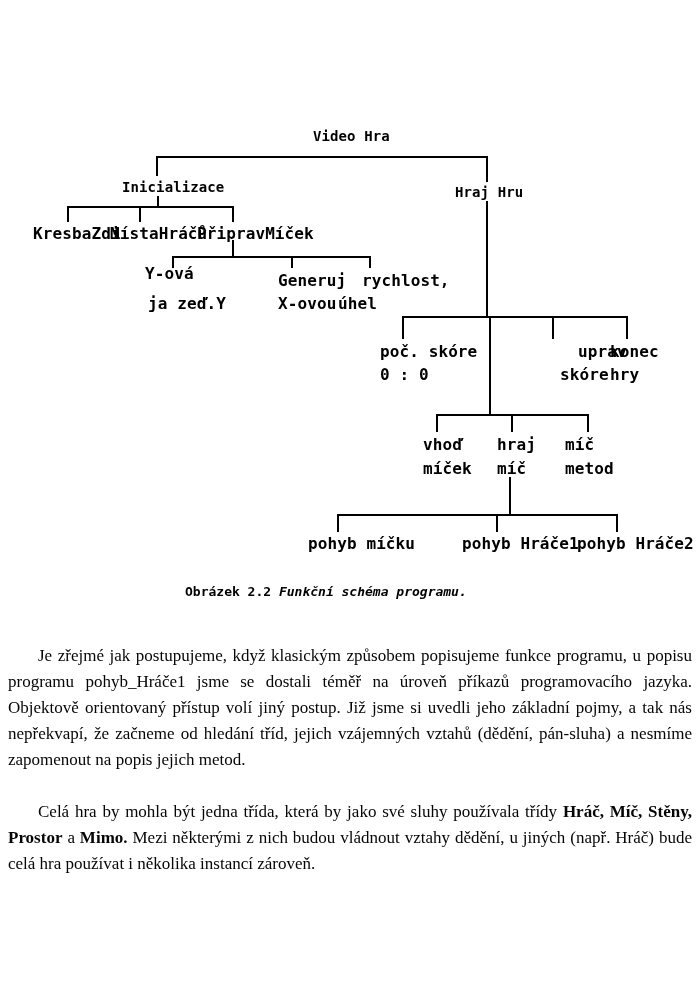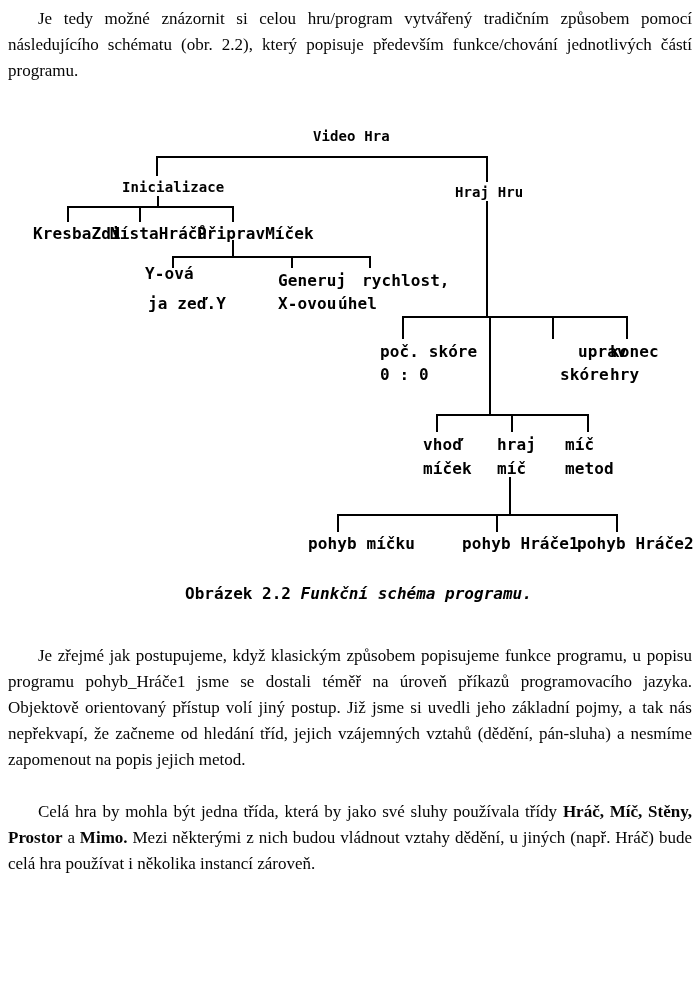--- a/index.html
+++ b/index.html
@@ -37,32 +37,31 @@
     white-space: nowrap;
     color: #000;
   }
   .node.big { font-size: 14px; }
   .caption {
     position: absolute;
     left: 185px;
     top: 584px;
     font-family: "DejaVu Sans Mono", monospace;
     font-weight: bold;
-    font-size: 16px;
+    font-size: 13px;
     white-space: nowrap;
     color: #000;
   }
   .caption .it { font-style: italic; }
 </style>
 </head>
 <body>
 
 <div class="page">
 
-  <div class="para" style="top:6px;">Je tedy možné znázornit si celou hru/program vytvářený tradičním způsobem pomocí následujícího schématu (obr. 2.2), který popisuje především funkce/chování jednotlivých částí programu.</div>
 
   <svg class="connectors" width="700" height="620" viewBox="0 0 700 620">
     <path d="M157 176 L157 157 L487 157 L487 182"></path>
     <path d="M158 196 L158 208"></path>
     <path d="M68 222 L68 207 L233 207 L233 222"></path>
     <path d="M140 207 L140 222"></path>
     <path d="M233 240 L233 257"></path>
     <path d="M173 268 L173 257 L370 257 L370 268"></path>
     <path d="M292 257 L292 268"></path>
     <path d="M487 201 L487 317"></path>

